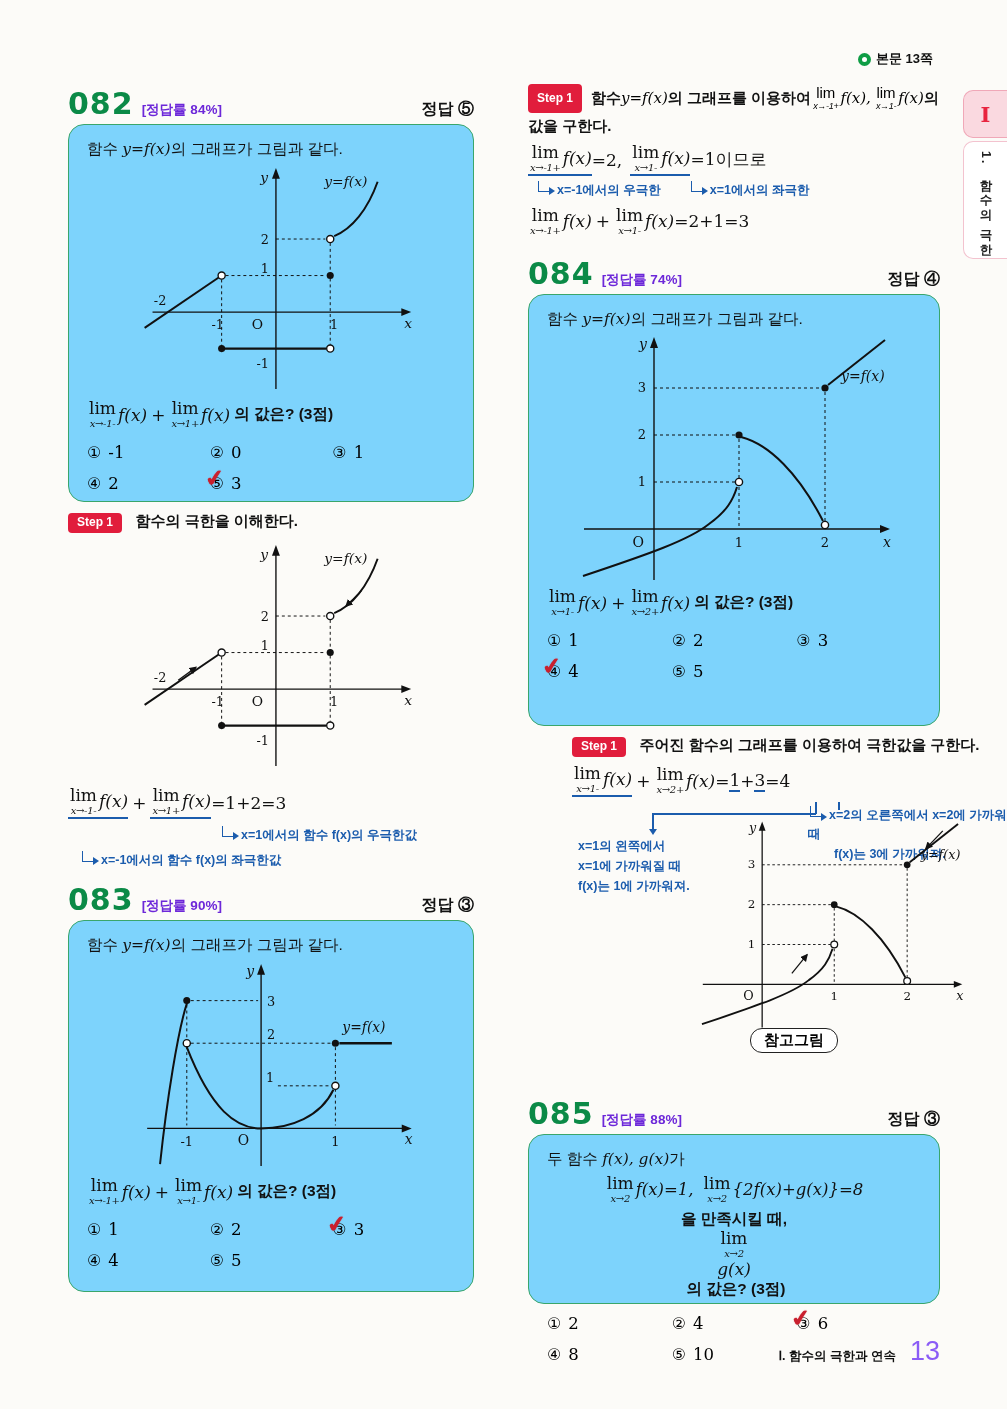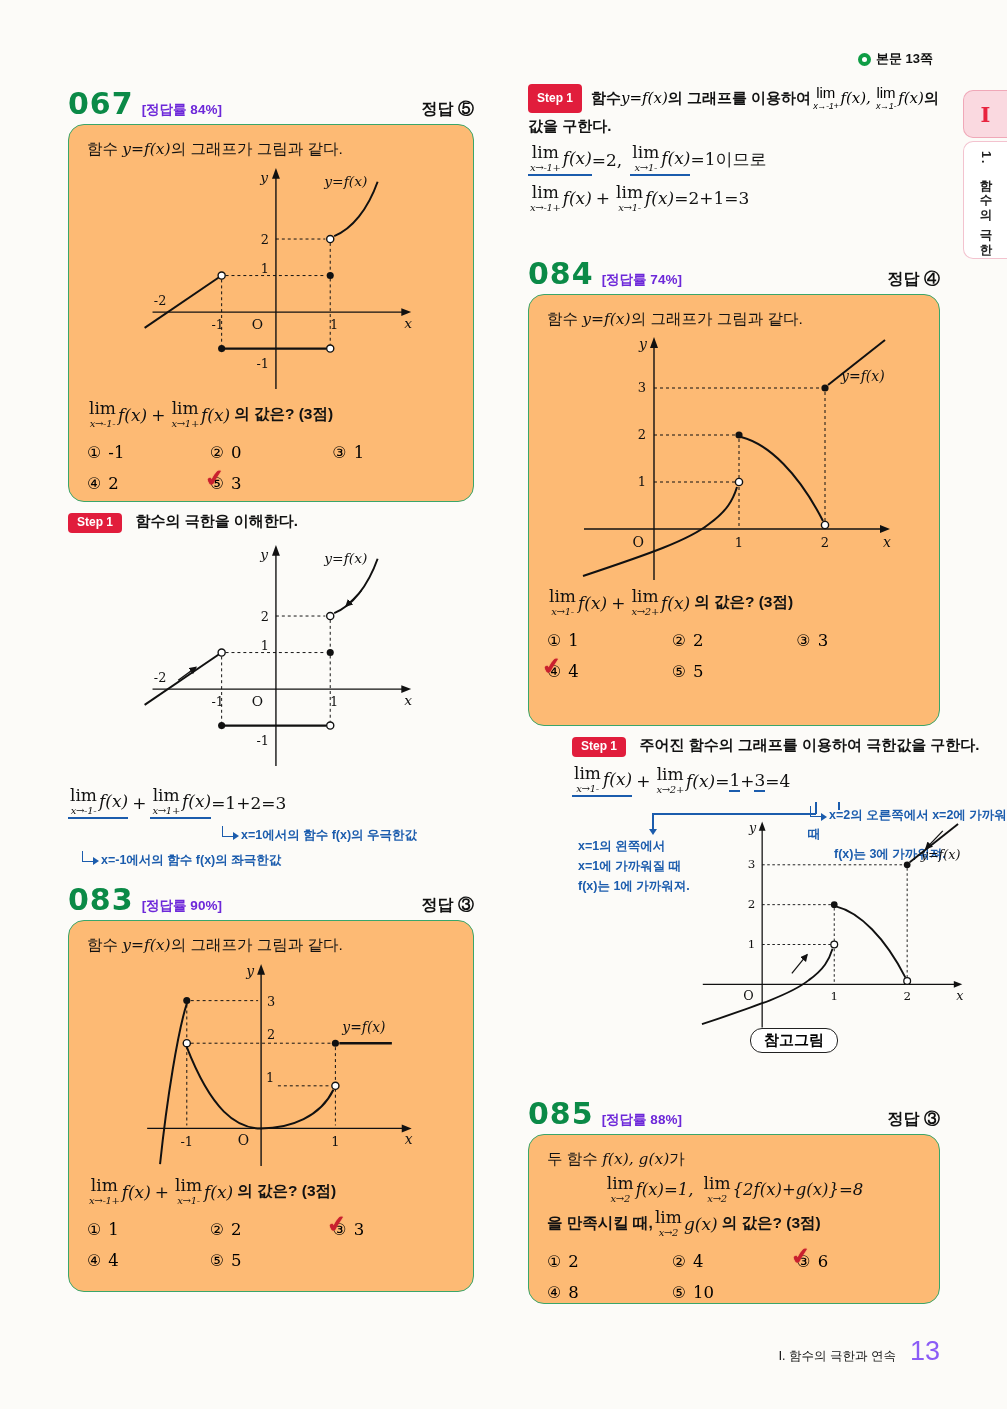--- a/index.html
+++ b/index.html
@@ -6,21 +6,21 @@
   body { background:#e8e6e2; font-family:"Liberation Sans", sans-serif; }
   .page { position:relative; width:1007px; height:1409px; background:#fcfbf8; margin:0 auto; overflow:hidden; }
 
   
   .phead { position:absolute; display:flex; align-items:baseline; }
   .pnum { font-size:30px; font-weight:bold; color:#0b8a47; letter-spacing:1px; font-family:"DejaVu Sans", sans-serif; }
   .prate { font-size:13.5px; font-weight:bold; color:#6d28d9; margin-left:8px; }
   .pans { margin-left:auto; font-size:16px; font-weight:bold; color:#111; }
 
   
-  .pbox { position:absolute; border:1.6px solid #3aa66b; border-radius:16px; background:#fdba74;
+  .pbox { position:absolute; border:1.6px solid #3aa66b; border-radius:16px; background:#7dd3fc;
           padding:14px 18px 10px 18px; }
   .intro { font-size:15.5px; color:#111; }
   .mi { font-family:"DejaVu Serif", serif; font-style:italic; }
   .mt { font-family:"DejaVu Serif", serif; }
 
   .gwrap { text-align:center; margin-top:4px; }
   svg text { font-family:"DejaVu Serif", serif; fill:#111; }
   svg .it { font-style:italic; }
 
   
@@ -52,21 +52,21 @@
   .vline { position:absolute; background:#1b5cad; }
   .hline { position:absolute; background:#1b5cad; }
   .varrow { position:absolute; width:0; height:0; border-top:6px solid #1b5cad;
             border-left:4px solid transparent; border-right:4px solid transparent; }
 
   
   .toplink { position:absolute; display:flex; align-items:center; font-size:13px; font-weight:bold; color:#111; }
   .gdot { width:13px; height:13px; border-radius:50%; background:#0f9d45; display:inline-block; margin-right:5px; position:relative; }
   .gdot::after { content:""; position:absolute; left:4px; top:4px; width:5px; height:5px; background:#fff; border-radius:50%; }
   .footer { position:absolute; display:flex; align-items:baseline; justify-content:flex-end; }
-  .fsec { font-size:12.5px; font-weight:normal; color:#111; }
+  .fsec { font-size:12.5px; font-weight:bold; color:#111; }
   .fpage { font-size:27px; color:#8b5cf6; margin-left:14px; font-family:"Liberation Sans", sans-serif; }
   .tab { position:absolute; left:963px; top:90px; width:44px; height:48px; background:#fad9e0;
          border:1px solid #f0a8b8; border-right:none; border-radius:10px 0 0 10px; display:flex; align-items:center; justify-content:center; }
   .tabI { color:#e8243f; font-size:21px; font-weight:bold; font-family:"DejaVu Serif", serif; }
   .tabpanel { position:absolute; left:963px; top:141px; width:44px; height:118px; background:#fff;
               border:1px solid #f3c3cf; border-right:none; border-radius:10px 0 0 10px;
               display:flex; align-items:center; justify-content:center; }
   .vtext { writing-mode:vertical-rl; font-size:12.5px; font-weight:bold; color:#222; letter-spacing:2px; }
 
   .refbadge { position:absolute; border:1.5px solid #222; border-radius:12px; padding:2px 13px;
@@ -83,21 +83,21 @@
   </div>
 
   <div class="tab">
     <span class="tabI">Ⅰ</span>
   </div>
   <div class="tabpanel">
     <span class="vtext">1. 함수의 극한</span>
   </div>
 
   <div class="phead" style="left:68px; top:86px; width:406px;">
-    <span class="pnum">067</span>
+    <span class="pnum">082</span>
     <span class="prate">[정답률 84%]</span>
     <span class="pans">정답 ⑤</span>
   </div>
 
   <div class="pbox" style="left:68px; top:124px; width:406px; height:378px;">
     <div class="intro">
       <span>함수 </span><span class="mi">y=f(x)</span><span>의 그래프가 그림과 같다.</span>
     </div>
     <div class="gwrap">
       <svg width="300" height="232" viewBox="0 0 300 235">
@@ -342,20 +342,24 @@
       <span class="mt" style="margin-right:8px;">=2,</span>
       <span class="ug">
         <span class="lim">
             <span class="lw">lim</span>
             <span class="ls">x→1-</span>
           </span>
         <span class="mi">f(x)</span>
       </span>
       <span class="mt">=1이므로</span>
     </div>
+    <div style="display:flex; margin-top:6px;">
+      <div class="blue" style="margin-left:8px;"><span class="elb"></span><span>x=-1에서의 우극한</span></div>
+      <div class="blue" style="margin-left:28px;"><span class="elb"></span><span>x=1에서의 좌극한</span></div>
+    </div>
     <div class="eqline" style="margin-top:8px;">
       <span class="lim">
           <span class="lw">lim</span>
           <span class="ls">x→-1+</span>
         </span>
       <span class="mi">f(x)</span>
       <span class="mt" style="margin:0 4px;">+</span>
       <span class="lim">
           <span class="lw">lim</span>
           <span class="ls">x→1-</span>
@@ -537,21 +541,21 @@
           <span class="lw">lim</span>
           <span class="ls">x→2</span>
         </span>
       <span class="mi" style="margin-right:8px;">f(x)=1,</span>
       <span class="lim">
           <span class="lw">lim</span>
           <span class="ls">x→2</span>
         </span>
       <span class="mi">{2f(x)+g(x)}=8</span>
     </div>
-    <div class="eqline" style="margin-top:5px;">
+    <div class="eqline" style="margin-top:5px;flex-direction:column;">
       <span class="ktail" style="margin-left:0;">을 만족시킬 때, </span>
       <span class="lim">
           <span class="lw">lim</span>
           <span class="ls">x→2</span>
         </span>
       <span class="mi">g(x)</span>
       <span class="ktail">의 값은? (3점)</span>
     </div>
     <div class="choices">
       <div class="choice">

